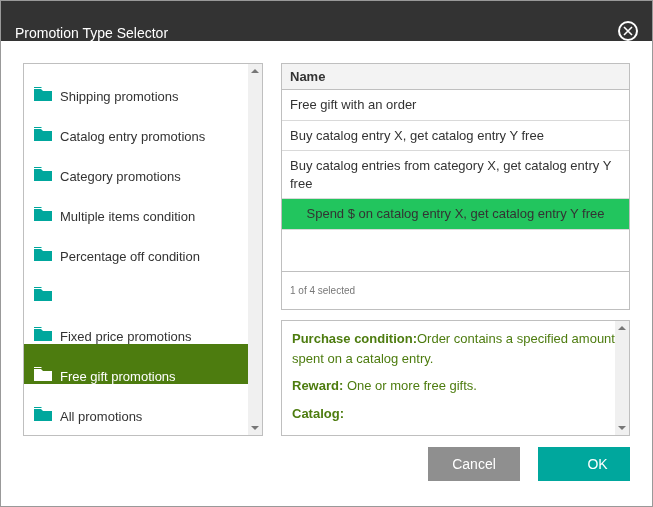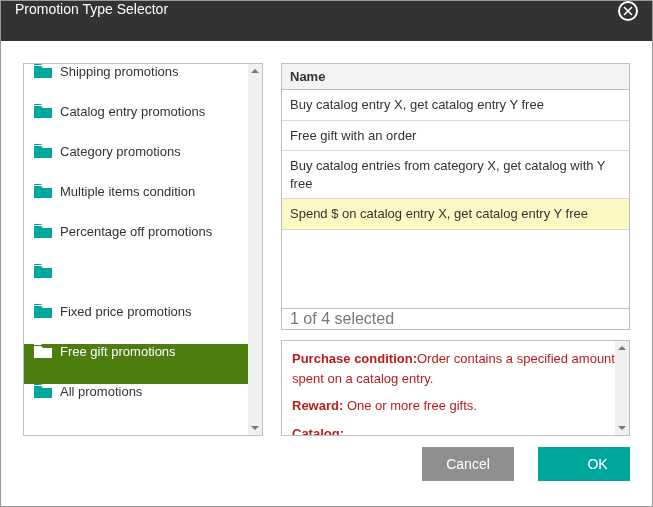--- a/index.html
+++ b/index.html
@@ -12,21 +12,21 @@
     width: 653px;
     height: 507px;
     overflow: hidden;
     border: 1px solid #999;
   }
   .titlebar {
     background: #333;
     color: #fff;
     height: 40px;
     display: flex;
-    align-items: flex-start;
+    align-items: flex-end;
     padding: 0 14px;
     justify-content: space-between;
     gap: 20px;
   }
   .titlebar .title { font-size: 14px; }
   .close-icon {
     width: 20px; height: 20px;
     border: 2px solid #fff;
     border-radius: 50%;
     display: flex; align-items: center; justify-content: center;
@@ -56,21 +56,21 @@
     position: absolute;
     right: 0; top: 0; bottom: 0;
     width: 14px;
     background: #f0f0f0;
     display: flex; flex-direction: column; align-items:center;
   }
   .scroll-chevron { height:14px; display:flex; align-items:center; justify-content:center; width:100%; }
   .scroll-chevron svg { width:8px; height:8px; fill:#777; }
   .sidebar-item {
     display: flex;
-    align-items: flex-start;
+    align-items: flex-end;
     height: 40px;
     padding: 0 10px;
     cursor: pointer;
     color: #333;
     gap: 8px;
     width: calc(100% - 14px);
   }
   .sidebar-item .folder-icon svg { width:18px; height:14px; }
   .sidebar-item.selected {
     background: #4d7c0f;
@@ -100,48 +100,49 @@
   }
   .grid-body { flex:1; overflow:hidden; }
   .grid-row {
     padding: 6px 8px;
     border-bottom: 1px solid #d9d9d9;
     color: #333;
     cursor: pointer;
     line-height: 1.35;
   }
   .grid-row.selected {
-    background: #fef9c3;
+    background: #22c55e;
+    text-align: center;
   }
   .grid-footer {
     border-top: 1px solid #bfbfbf;
-    padding: 1px 8px;
+    padding: 13px 8px;
     color: #777;
-    font-size: 16px;
+    font-size: 10px;
   }
   .detail {
     border: 1px solid #bfbfbf;
-    height: 96px;
+    height: 116px;
     position: relative;
     padding: 8px 10px;
-    color: #b91c1c;
+    color: #4d7c0f;
     line-height: 1.5;
     overflow: hidden;
   }
   .detail-scroll {
     position: absolute; right:0; top:0; bottom:0; width:14px;
     background:#f0f0f0; display:flex; flex-direction:column; align-items:center; justify-content:space-between;
   }
   .label-bold { font-weight: bold; }
   .footer {
     height: 56px;
     display: flex;
     justify-content: flex-end;
     align-items: center;
-    gap: 24px;
+    gap: 18px;
     padding: 0 22px;
   }
   .btn {
     width: 92px;
     height: 34px;
     border: none;
     color: #fff;
     font-size: 14px;
     cursor: pointer;
   }
@@ -186,21 +187,21 @@
       <div class="sidebar-item">
         <span class="folder-icon"><svg viewBox="0 0 18 14">
               <path fill="#00a79d" d="M0 2 h7 l2 2 h9 v10 H0 z M0 0 h7 l1 1 H0 z"></path>
             </svg></span>
         <span>Multiple items condition</span>
       </div>
       <div class="sidebar-item">
         <span class="folder-icon"><svg viewBox="0 0 18 14">
               <path fill="#00a79d" d="M0 2 h7 l2 2 h9 v10 H0 z M0 0 h7 l1 1 H0 z"></path>
             </svg></span>
-        <span>Percentage off promotions</span>
+        <span>Percentage off condition</span>
       </div>
       <div class="sidebar-item">
         <span class="folder-icon"><svg viewBox="0 0 18 14">
               <path fill="#00a79d" d="M0 2 h7 l2 2 h9 v10 H0 z M0 0 h7 l1 1 H0 z"></path>
             </svg></span>
       </div>
       <div class="sidebar-item">
         <span class="folder-icon"><svg viewBox="0 0 18 14">
               <path fill="#00a79d" d="M0 2 h7 l2 2 h9 v10 H0 z M0 0 h7 l1 1 H0 z"></path>
             </svg></span>
@@ -232,23 +233,23 @@
             <path d="M0 2 L4 6 L8 2 z"></path>
           </svg>
         </span>
     </div>
   </div>
 
   <div class="right-panel">
     <div class="grid">
       <div class="grid-header">Name</div>
       <div class="grid-body">
+        <div class="grid-row">Free gift with an order</div>
         <div class="grid-row">Buy catalog entry X, get catalog entry Y free</div>
-        <div class="grid-row">Free gift with an order</div>
-        <div class="grid-row">Buy catalog entries from category X, get catalog with Y free</div>
+        <div class="grid-row">Buy catalog entries from category X, get catalog entry Y free</div>
         <div class="grid-row selected">Spend $ on catalog entry X, get catalog entry Y free</div>
       </div>
       <div class="grid-footer">1 of 4 selected</div>
     </div>
 
     <div class="detail">
       <div>
         <span class="label-bold">Purchase condition:</span><span>Order contains a specified amount spent on a catalog entry.</span>
       </div>
       <div style="height:8px"></div>

